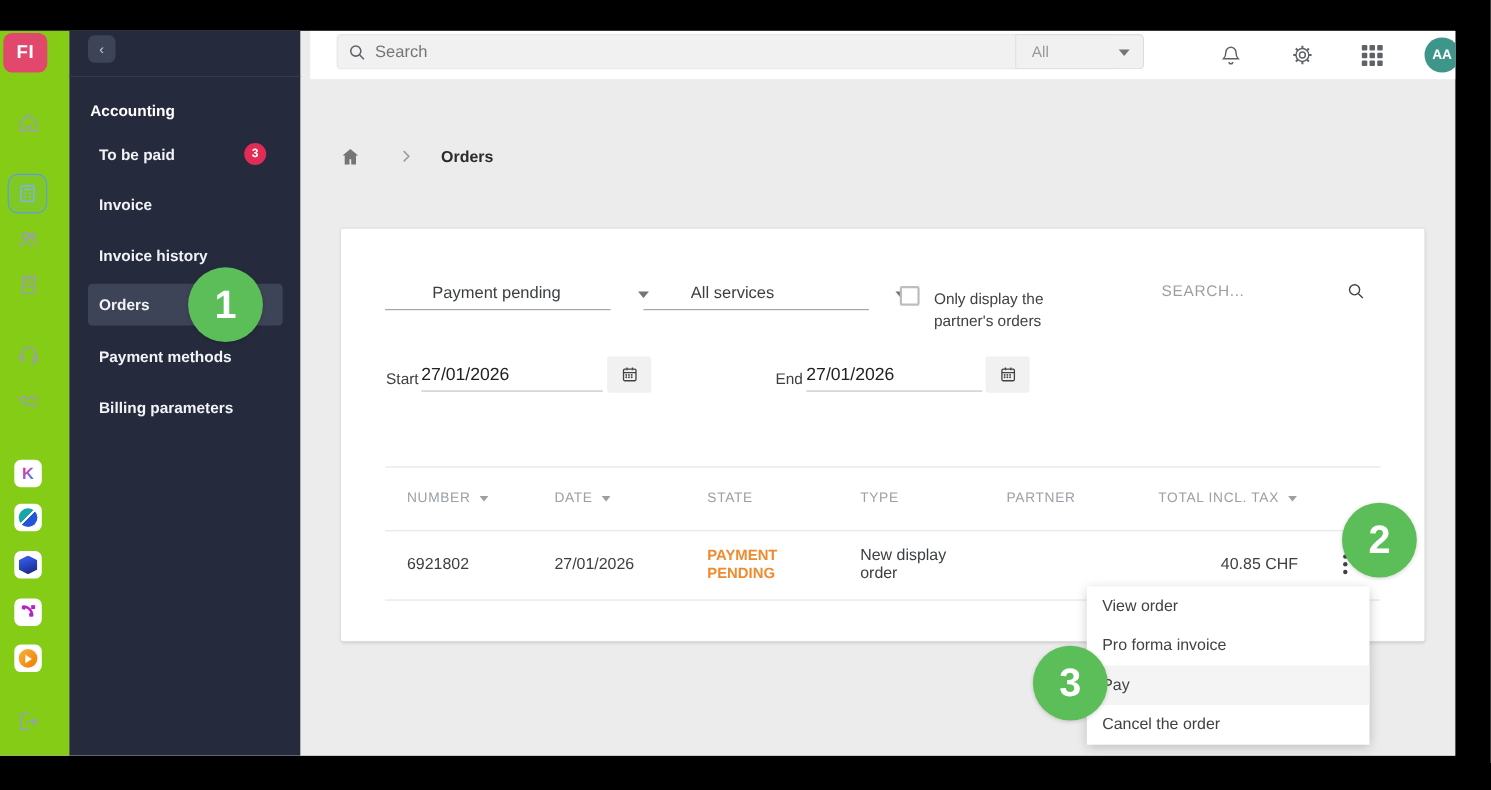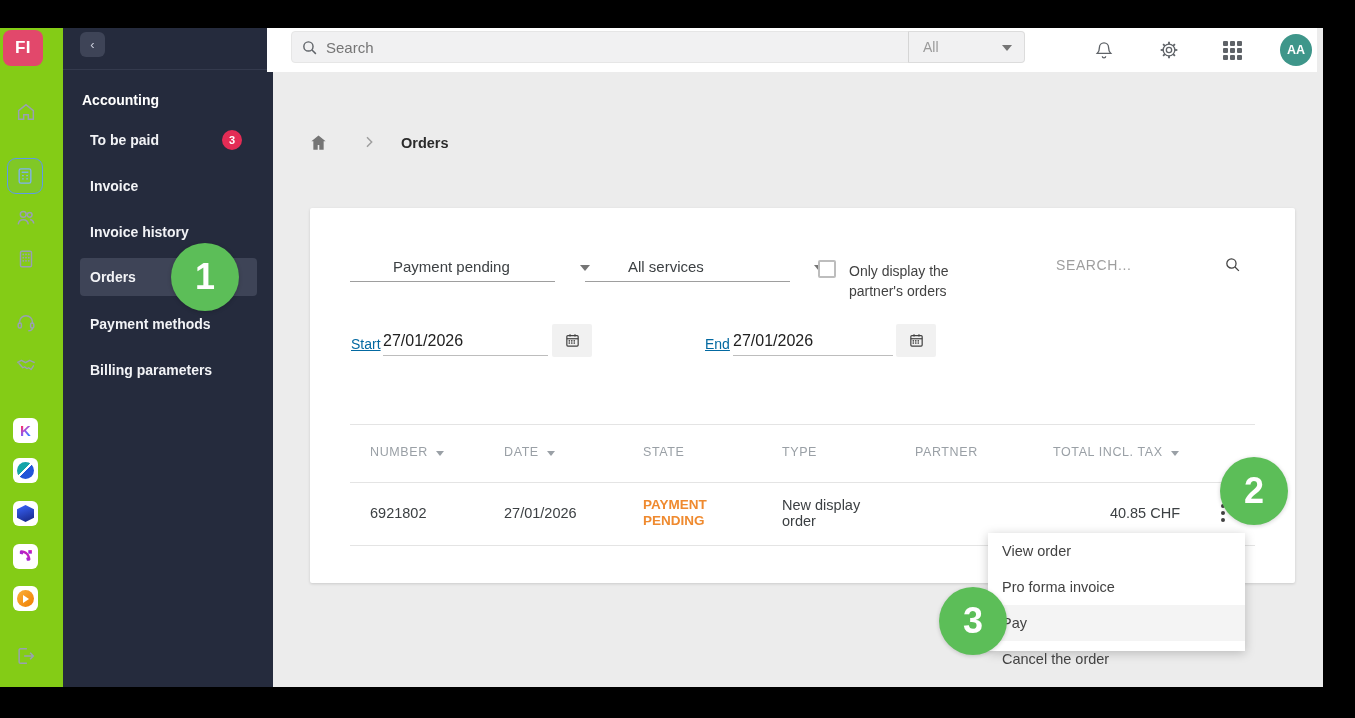--- a/index.html
+++ b/index.html
@@ -38,21 +38,21 @@
   .sel-box { position:absolute; left:17px; top:230px; width:177px; height:38px; background:#3E4457; border-radius:4px; }
   .badge { position:absolute; left:159px; top:102px; width:20px; height:20px; border-radius:50%; background:#E32C55;
     color:#fff; font-size:11px; font-weight:bold; display:flex; align-items:center; justify-content:center; }
 
   
   .annot { position:absolute; width:68px; height:68px; border-radius:50%; background:#5CBE58;
     color:#fff; font-size:36px; font-weight:bold; display:flex; align-items:center; justify-content:center; z-index:40;
     box-shadow:0 1px 4px rgba(0,0,0,.18); }
 
   
-  .topbar { position:absolute; left:267px; top:0; width:1050px; height:44px; background:#fff; z-index:6;padding-left:40px; }
+  .topbar { position:absolute; left:282px; top:0; width:1050px; height:44px; background:#fff; z-index:6;padding-left:40px; }
   .searchbox { position:absolute; left:24px; top:3px; width:709px; height:32px; background:#F1F1F2; border:1px solid #E6E6E6; border-radius:4px; }
   .searchbox .mag { position:absolute; left:9px; top:7px; color:#5F6368; }
   .searchbox input { position:absolute; left:34px; top:1px; width:540px; height:28px; border:none; background:transparent;
     font-size:15px; color:#3c4043; outline:none; font-family:inherit; }
   .searchbox input::placeholder { color:#757575; }
   .scope { position:absolute; left:616px; top:-1px; width:117px; height:32px; border:1px solid #DCDCDC; border-left:1px solid #D5D5D5;
     border-radius:0 4px 4px 0; background:#F1F1F2; cursor:pointer; }
   .scope .txt { position:absolute; left:14px; top:7px; font-size:14px; color:#9A9A9A; }
   .caret { width:0; height:0; border-left:5px solid transparent; border-right:5px solid transparent; border-top:6px solid #757575; }
   .scope .caret { position:absolute; right:12px; top:13px; }
@@ -77,37 +77,37 @@
   .uline { position:absolute; height:1px; background:#9E9E9E; }
 
   .chk { position:absolute; left:508px; top:52px; width:18px; height:18px; border:2px solid #BDBDBD; border-radius:2px; background:#fff; cursor:pointer; }
   .chk-label { position:absolute; left:539px; top:53px; font-size:14px; color:#424242; line-height:20px; }
 
   .minisearch { position:absolute; left:746px; top:48px; width:185px; height:24px; }
   .minisearch input { border:none; outline:none; background:transparent; width:150px; font-size:14px; letter-spacing:.6px; color:#3c4043; font-family:inherit; }
   .minisearch input::placeholder { color:#9E9E9E; }
   .minisearch .mag { position:absolute; right:0; top:0; color:#424242; }
 
-  .date-label { position:absolute; font-size:14px; color:#0369a1;text-decoration:underline; }
+  .date-label { position:absolute; font-size:14px; color:#404040; }
   .date-val { position:absolute; font-size:16px; color:#212121; background:transparent; border:none; outline:none; width:150px; font-family:inherit; }
   .cal-btn { position:absolute; width:40px; height:33px; background:#F1F1F1; border:none; border-radius:2px;
     display:flex; align-items:center; justify-content:center; color:#424242; cursor:pointer; }
 
   .rule { position:absolute; left:40px; width:905px; height:1px; background:#E4E4E4; }
   .th { position:absolute; top:237px; font-size:12.5px; letter-spacing:.6px; color:#9AA0A6; cursor:pointer; }
   .th .caret { display:inline-block; border-top-color:#9AA0A6; border-left-width:4.5px; border-right-width:4.5px; border-top-width:5px; margin-left:8px; }
   .td { position:absolute; font-size:14.5px; color:#3C4043; }
   .state { color:#EF8A2F; font-weight:bold; font-size:13.5px; line-height:16px; }
   .type2 { line-height:16px; }
   .total { text-align:right; }
   .kebab { position:absolute; left:906px; top:290px; width:14px; height:30px; cursor:pointer; display:flex; flex-direction:column; align-items:center; justify-content:center; gap:3px; }
   .kebab i { width:4px; height:4px; border-radius:50%; background:#424242; }
 
   
-  .menu { position:absolute; left:715px; top:461px; width:257px; height:118px; background:#fff; z-index:30;
+  .menu { position:absolute; left:715px; top:461px; width:257px; height:144px; background:#fff; z-index:30;
     box-shadow:0 2px 10px rgba(0,0,0,.22); }
   .menu-item { height:36px; line-height:36px; padding-left:14px; font-size:14.5px; color:#424242; cursor:pointer; }
   .menu-item.hl { background:#F4F4F4; }
 </style>
 </head>
 <body>
 
 <div id="app">
 
   <div class="rail">

